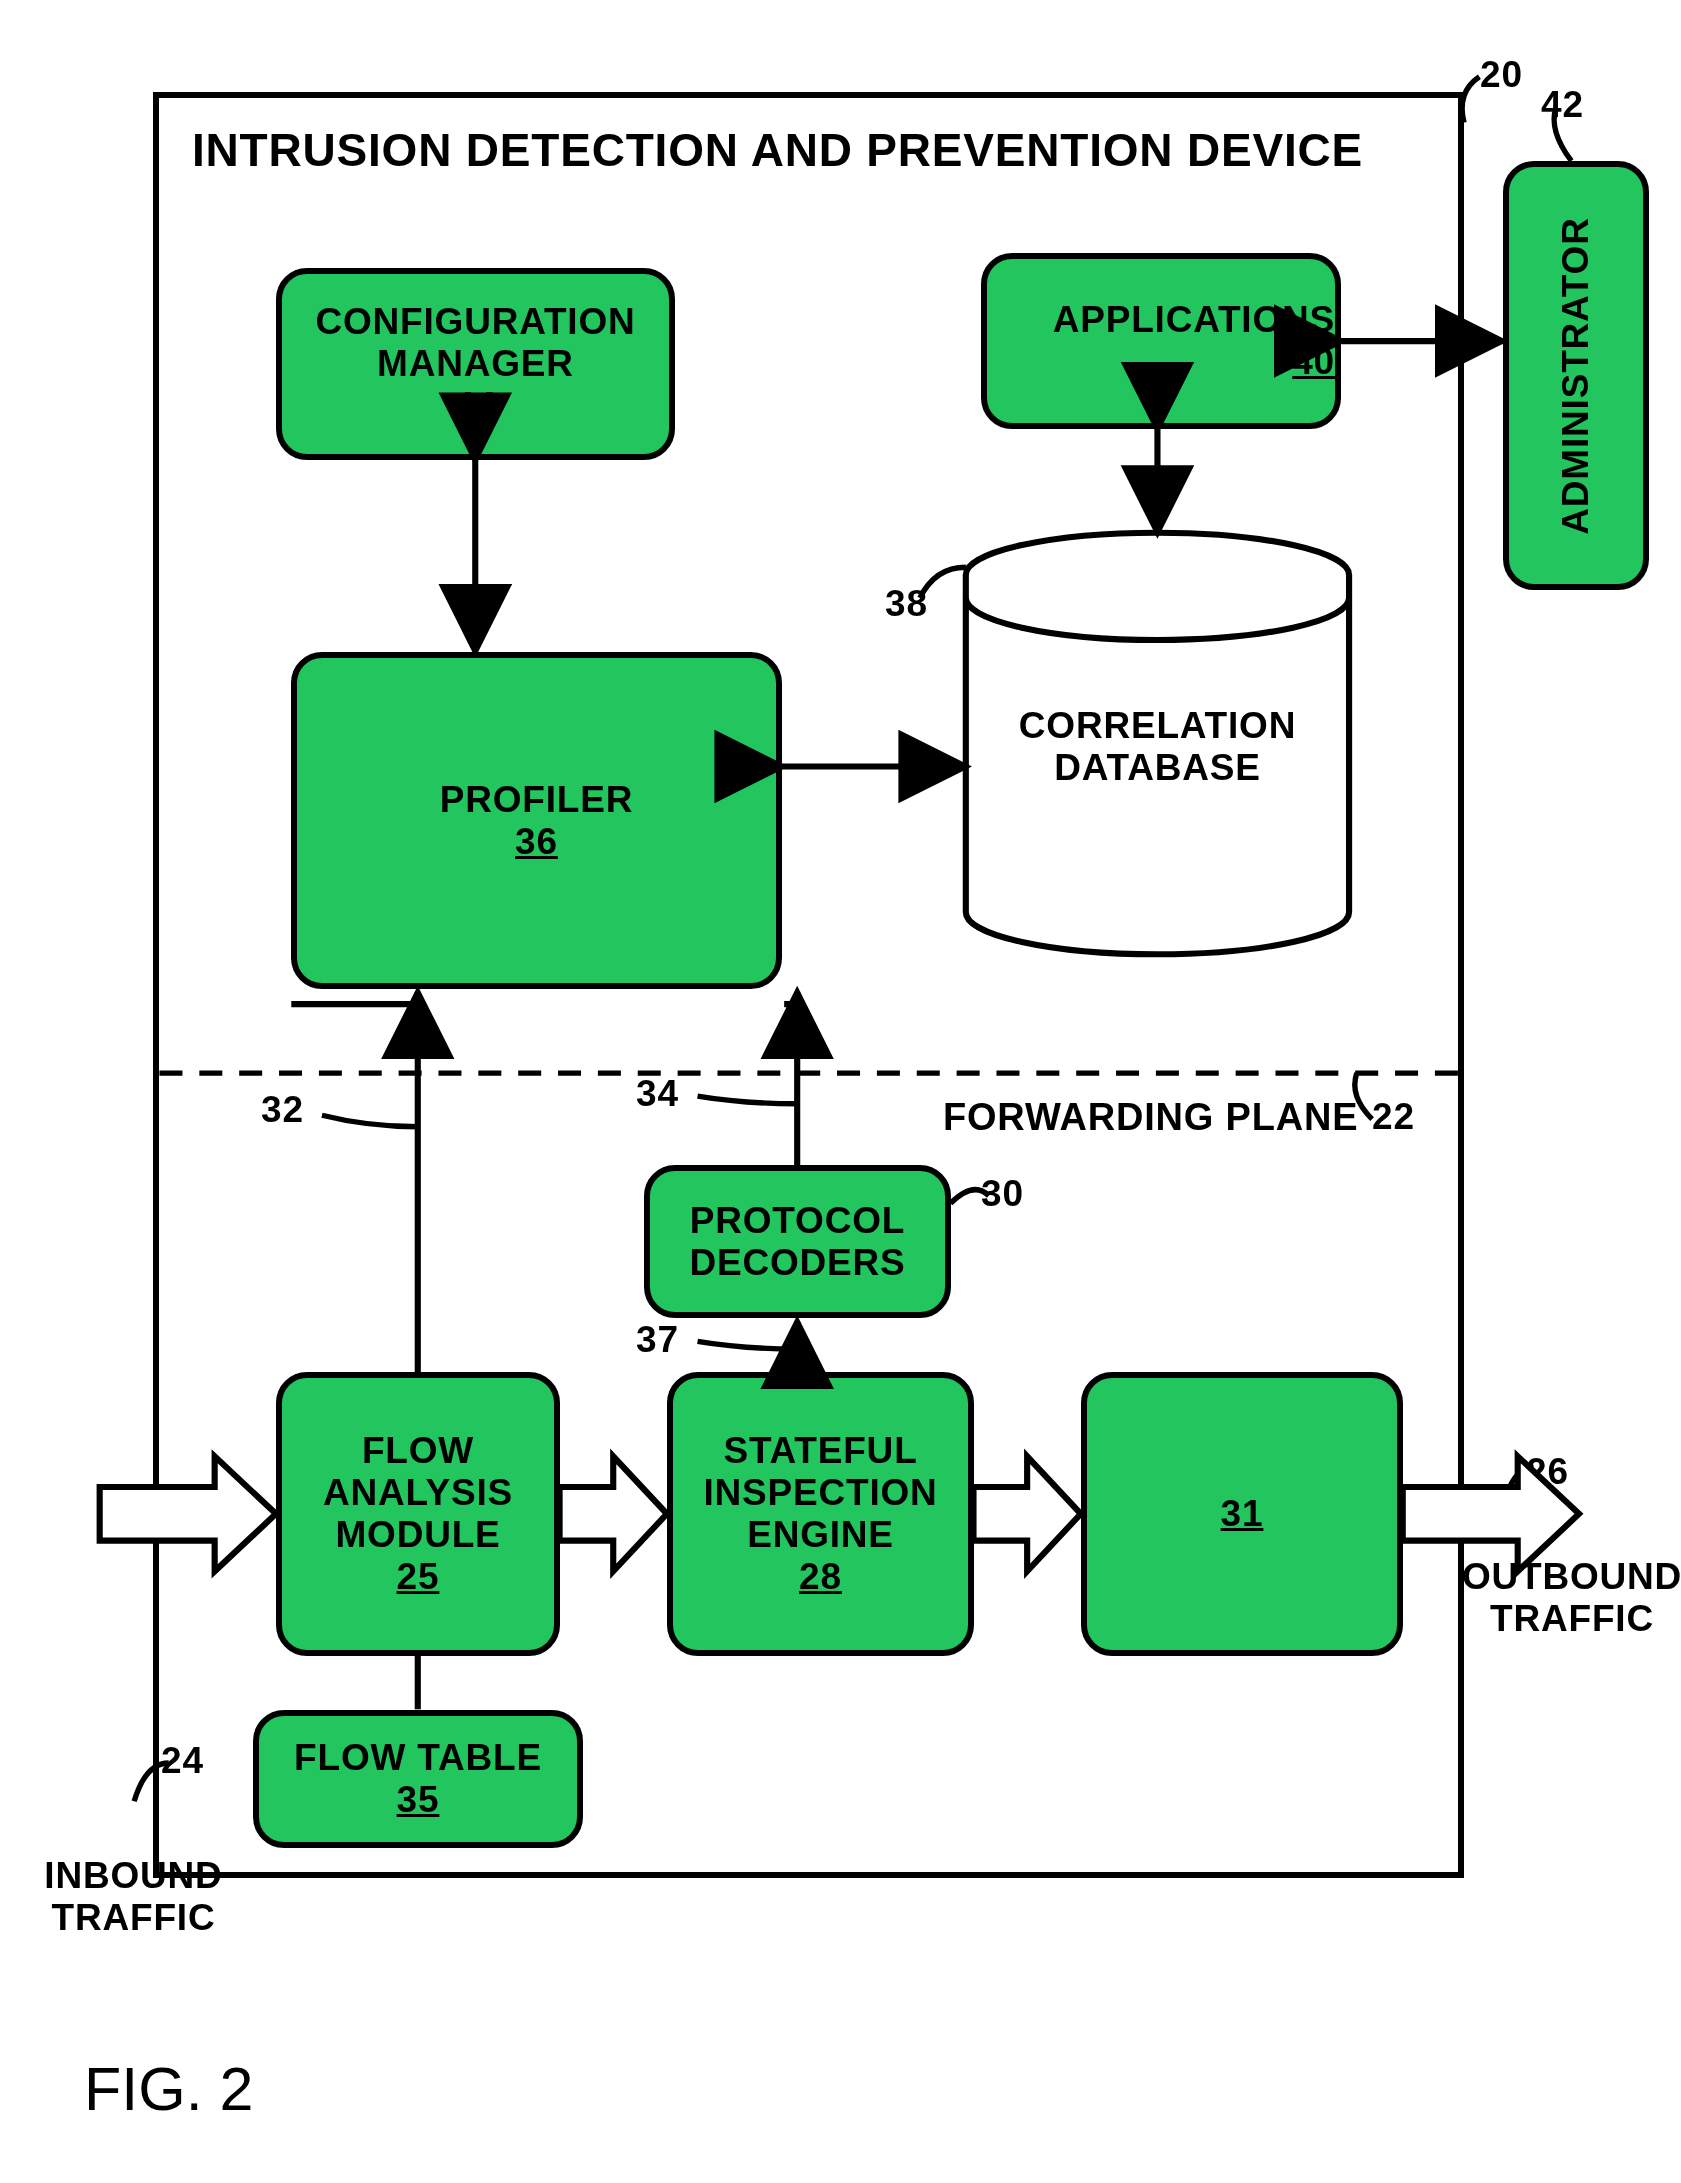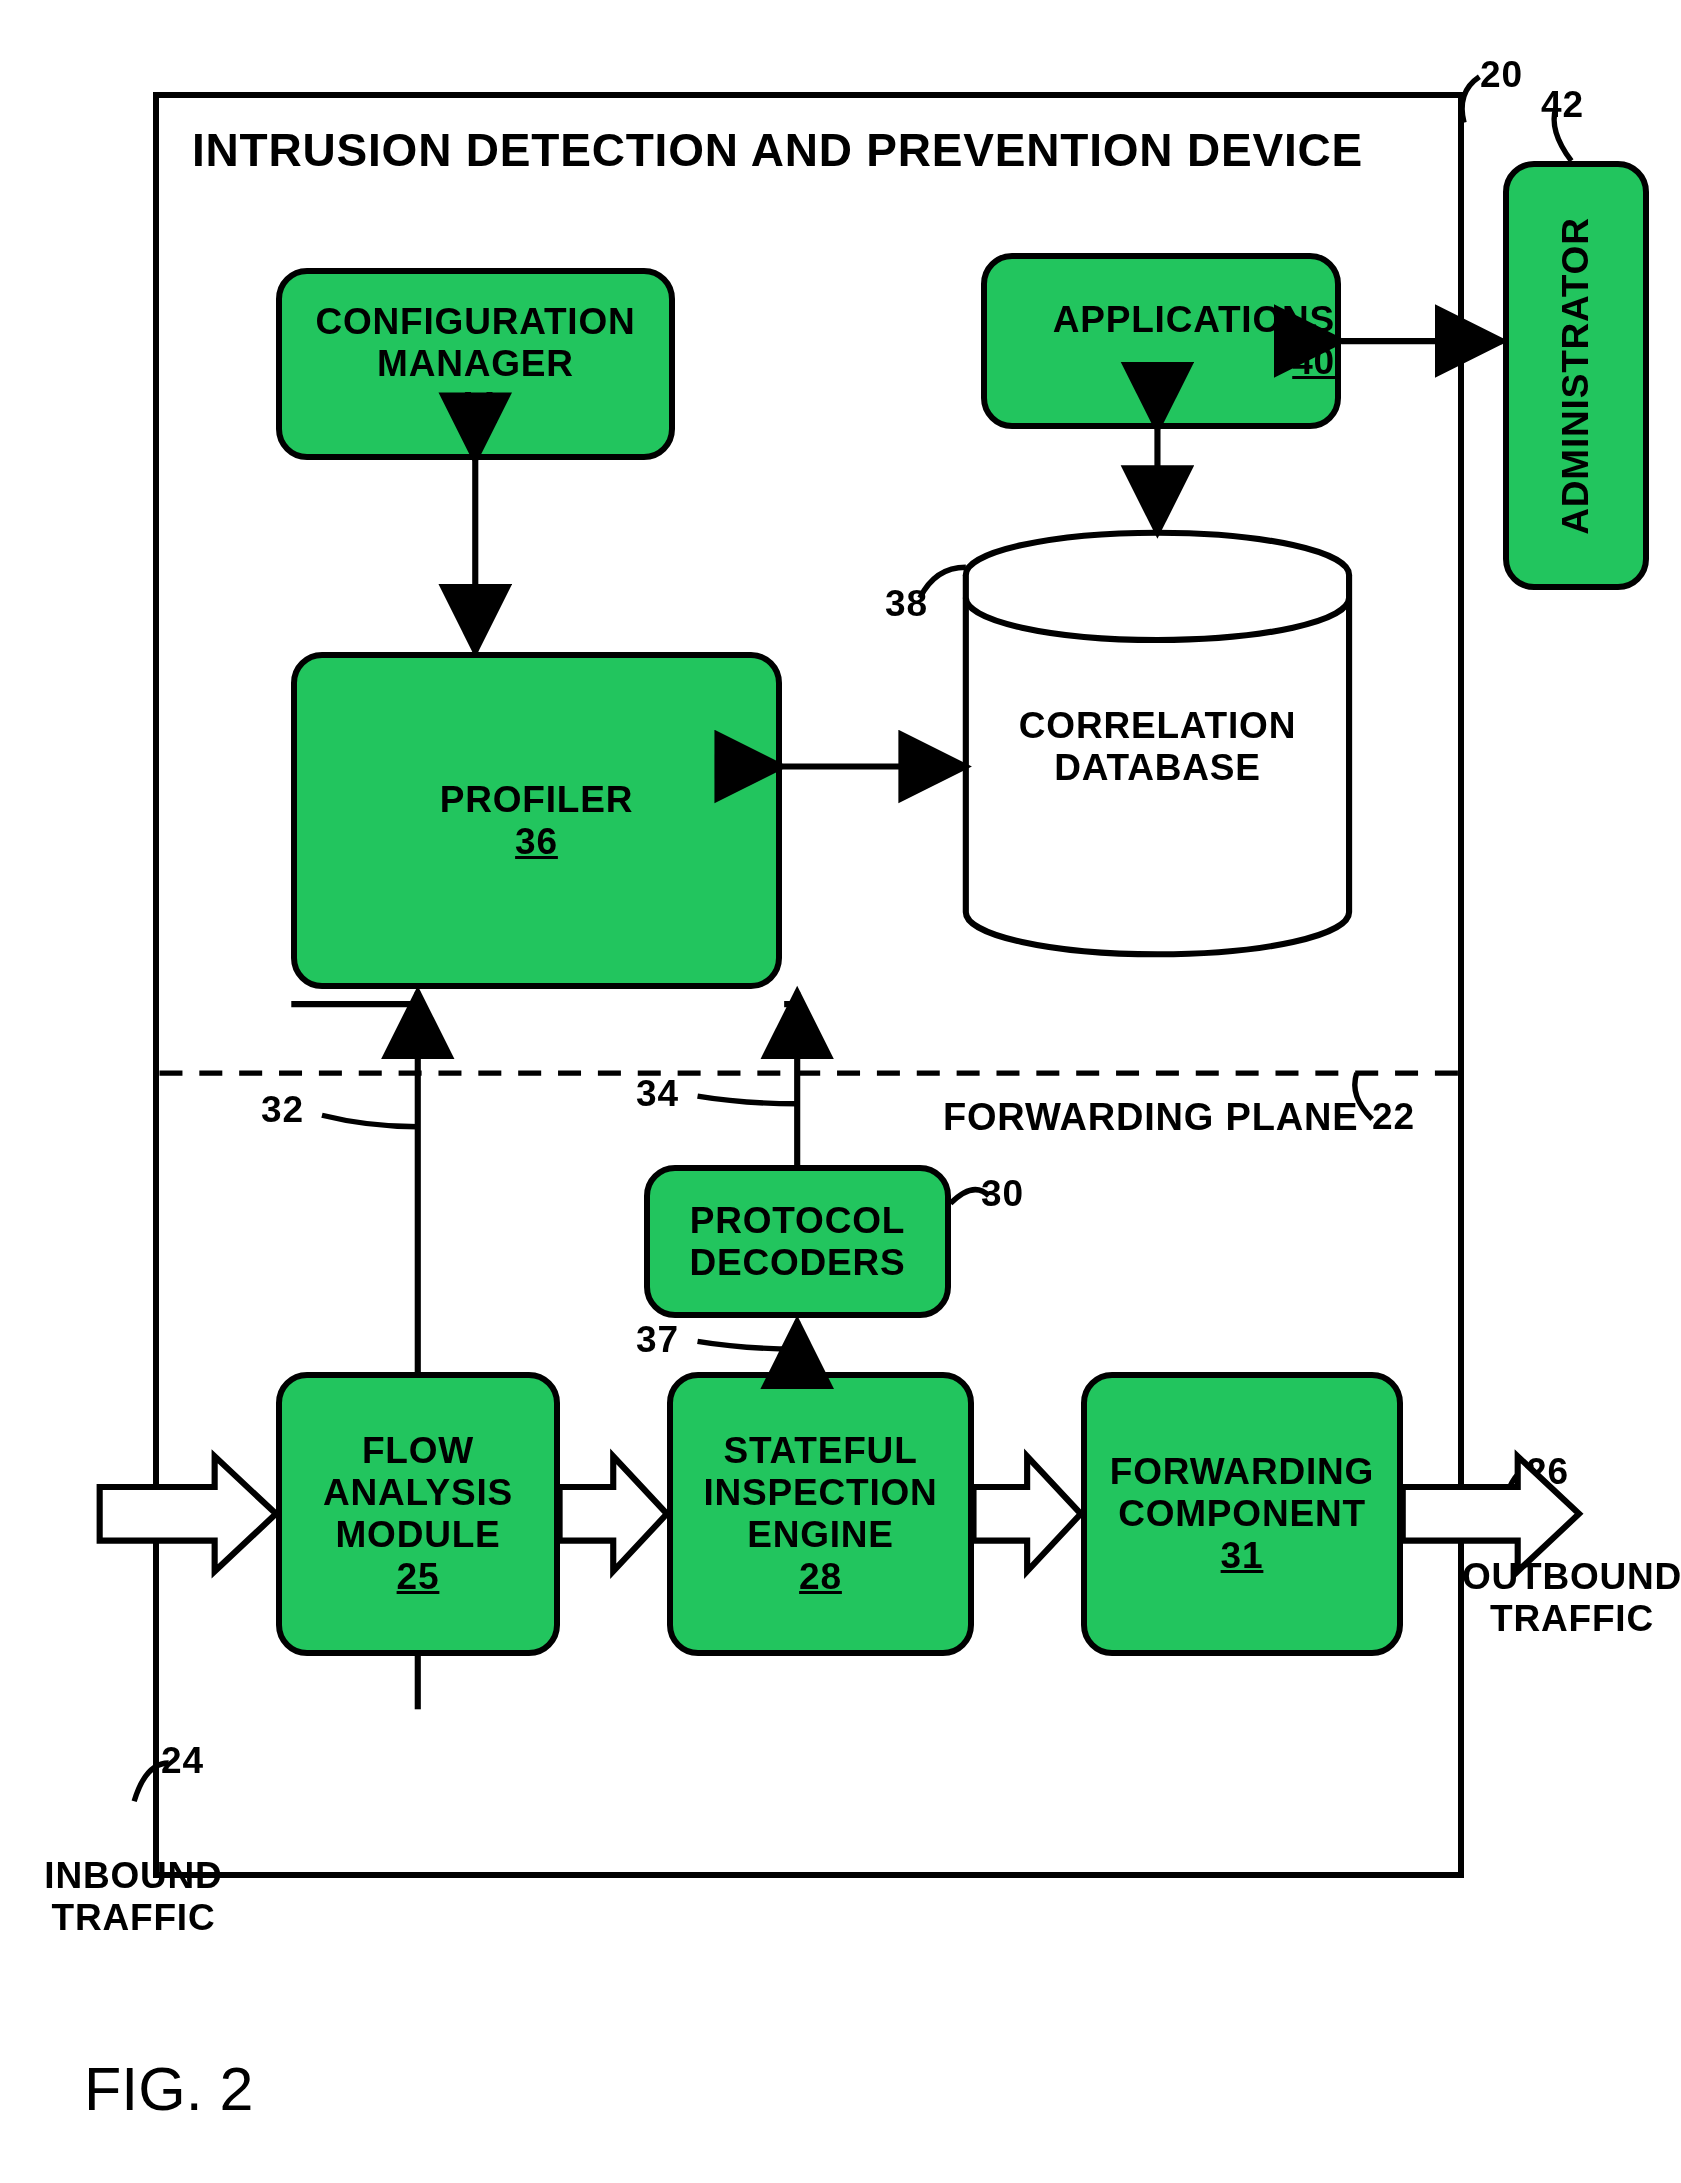--- a/index.html
+++ b/index.html
@@ -132,31 +132,33 @@
       <path d="M 1240 1570 Q 1270 1540 1290 1560" stroke="#000" stroke-width="7" fill="none"></path>
     </svg>
 
   <div class="node" style="left:276px; top:1372px; width:284px; height:284px;">
     <div style="white-space: pre-line;">FLOW
 ANALYSIS
 MODULE</div>
     <div class="num">25</div>
   </div>
 
+  <div class="node" style="left:253px; top:1710px; width:330px; height:138px;">
+    <div>FLOW TABLE</div>
+    <div class="num">35</div>
+  </div>
 
   <div class="node" style="left:667px; top:1372px; width:307px; height:284px;">
     <div style="white-space: pre-line;">STATEFUL
 INSPECTION
 ENGINE</div>
     <div class="num">28</div>
   </div>
 
   <div class="node" style="left:1081px; top:1372px; width:322px; height:284px;">
-    <div style="white-space: pre-line;">FORWARDING
-COMPONENT</div>
     <div class="num">31</div>
   </div>
 
   <div class="label" style="left:34px; top:1855px; width:199px; white-space: pre-line;">INBOUND
 TRAFFIC</div>
   <div class="label" style="left:161px; top:1740px;">24</div>
   <svg class="overlay" viewBox="0 0 2193 2848" width="1681" height="2183">
       <path d="M 175 2350 Q 190 2300 220 2300" stroke="#000" stroke-width="7" fill="none"></path>
     </svg>
 

